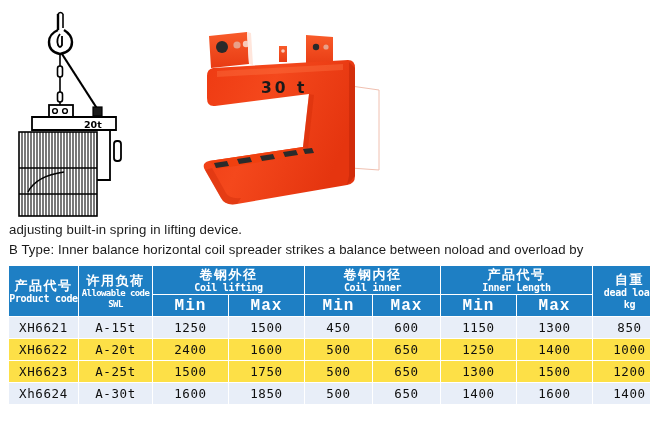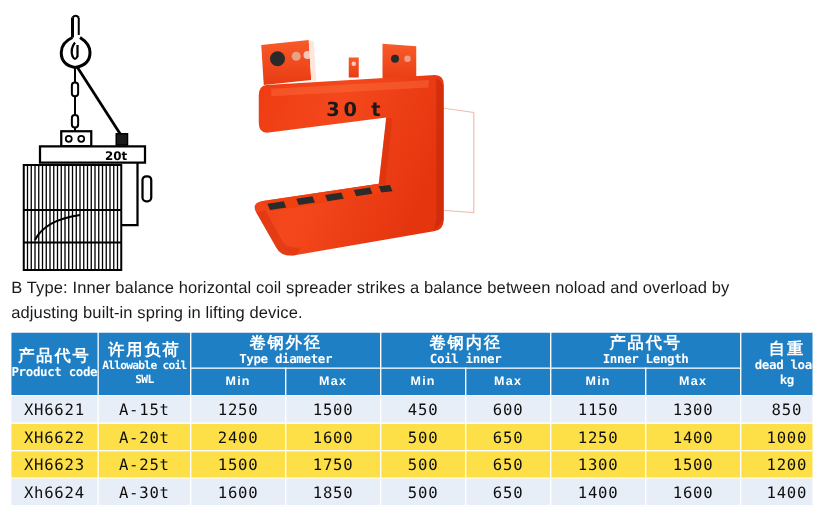--- a/index.html
+++ b/index.html
@@ -83,22 +83,22 @@
     letter-spacing: -0.3px;
   }
   .en-sm {
     display: block;
     font-family: "DejaVu Sans Mono", monospace;
     font-size: 9px;
     line-height: 11px;
     letter-spacing: -0.6px;
   }
   .minmax {
-    font-family: Liberation Sans, sans-serif;
-    font-size: 10px;
+    font-family: Liberation Mono, monospace;
+    font-size: 16px;
     letter-spacing: 1px;
     color: #ffffff;
   }
   .grp-top { height: 28px; }
   .grp-sub { height: 21px; }
 
   
   table#spec-table tbody td {
     font-family: "DejaVu Sans Mono", monospace;
     font-size: 12.5px;
@@ -228,22 +228,22 @@
 
     <path d="M22 152 L38 180 Q42 188 54 186 L58 180 Q46 181 43 175 L29 150 Z" fill="#C9270A" opacity="0.35"></path>
 
     <path d="M166 44 L172 50 L172 158 L164 167 L166 158 Z" fill="#B52105" opacity="0.4"></path>
 
     <text x="78" y="75" font-family="DejaVu Sans, sans-serif" font-size="15.5" font-weight="bold" fill="#1a1a1a" letter-spacing="3">30 t</text>
   </svg>
 </div>
 
 <div id="description">
+  <span class="desc-line">adjusting built-in spring in lifting device.</span>
   <span class="desc-line">B Type: Inner balance horizontal coil spreader strikes a balance between noload and overload by</span>
-  <span class="desc-line">adjusting built-in spring in lifting device.</span>
 </div>
 
 <div id="spec-table-wrap">
   <table id="spec-table">
     <colgroup>
       <col style="width:70px">
         <col style="width:74px">
       <col style="width:76px">
         <col style="width:76px">
       <col style="width:68px">
@@ -253,26 +253,26 @@
       <col style="width:74px">
     </colgroup>
     <thead>
       <tr>
         <th rowspan="2" class="grp-top">
           <span class="cn">产品代号</span>
           <span class="en">Product code</span>
         </th>
         <th rowspan="2" class="grp-top">
           <span class="cn">许用负荷</span>
-          <span class="en-sm">Allowable coil</span>
+          <span class="en-sm">Allowable code</span>
           <span class="en-sm">SWL</span>
         </th>
         <th colspan="2" class="grp-top">
           <span class="cn">卷钢外径</span>
-          <span class="en">Type diameter</span>
+          <span class="en">Coil lifting</span>
         </th>
         <th colspan="2" class="grp-top">
           <span class="cn">卷钢内径</span>
           <span class="en">Coil inner</span>
         </th>
         <th colspan="2" class="grp-top">
           <span class="cn">产品代号</span>
           <span class="en">Inner Length</span>
         </th>
         <th rowspan="2" class="grp-top">

